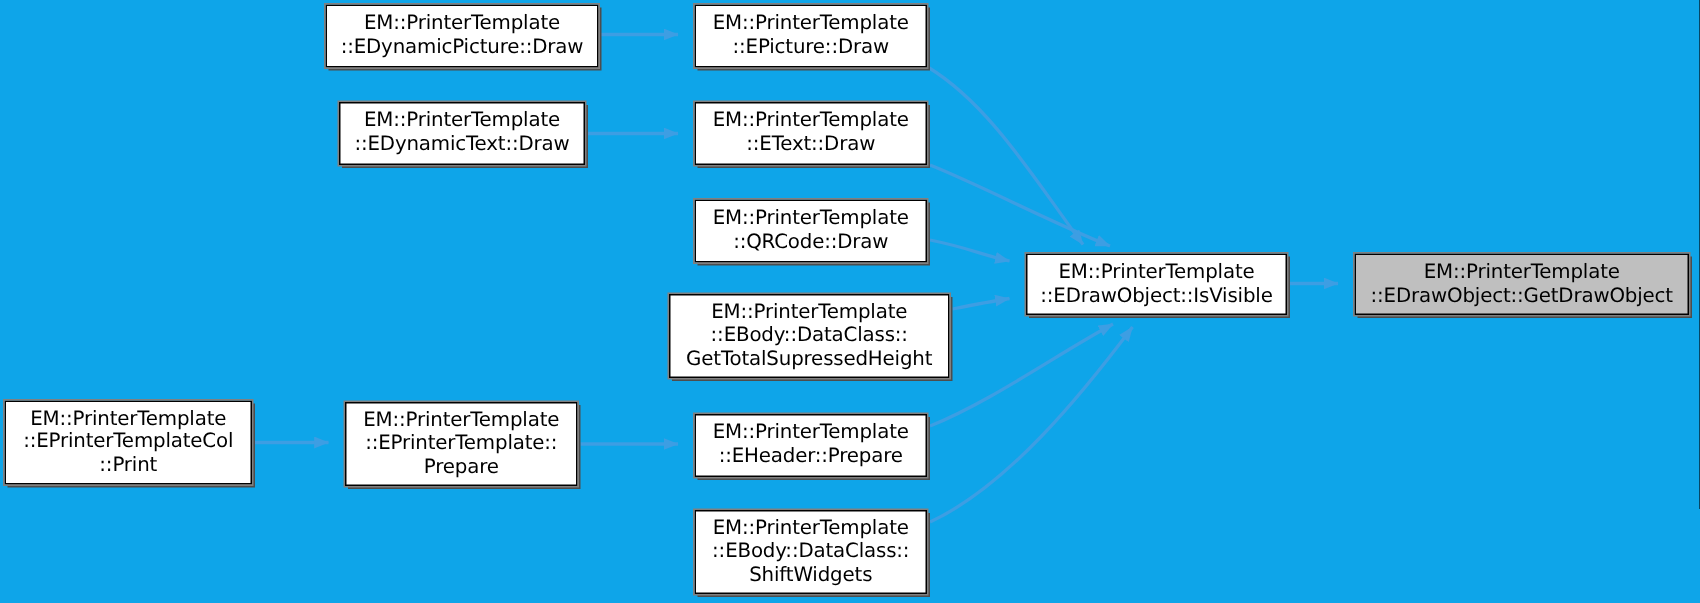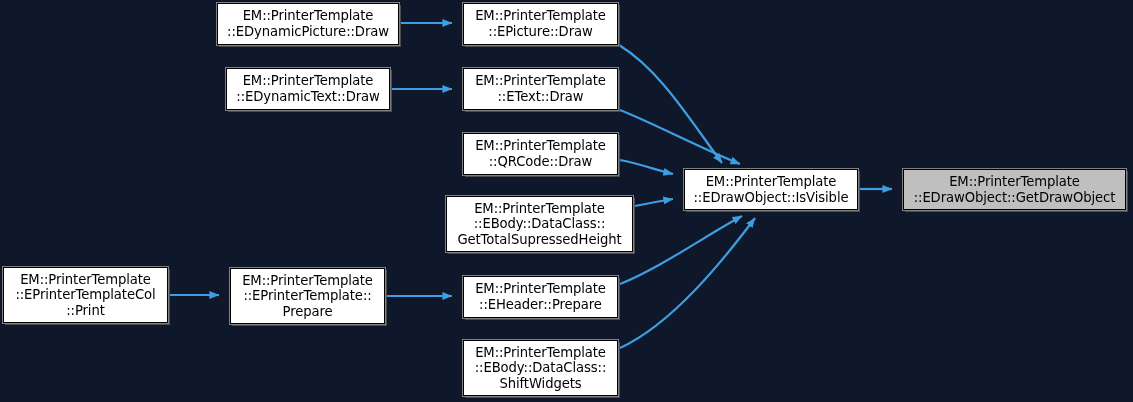--- a/index.html
+++ b/index.html
@@ -4,21 +4,21 @@
 <style>
   html, body {
     margin: 0;
     padding: 0;
     background: #000000;
   }
   #graph {
     position: relative;
     width: 1133px;
     height: 402px;
-    background: #0f172a;
+    background: #0ea5e9;
     overflow: hidden;
     font-family: "DejaVu Sans", sans-serif;
   }
   .edges {
     position: absolute;
     left: 0;
     top: 0;
     width: 1133px;
     height: 402px;
     pointer-events: none;

